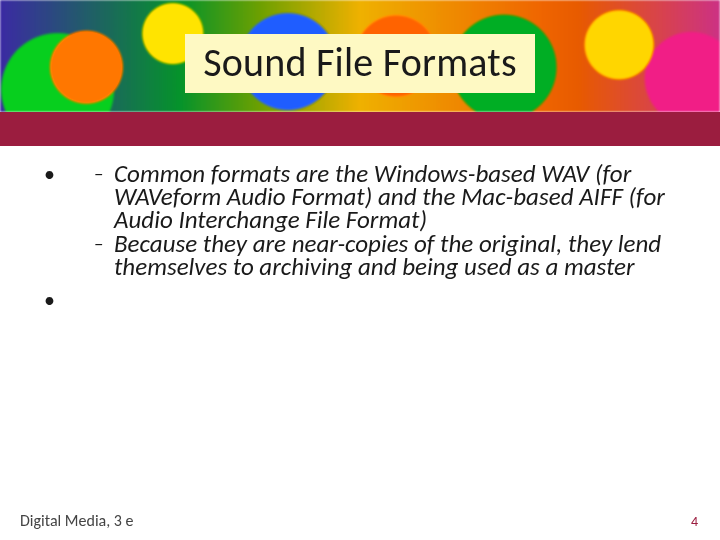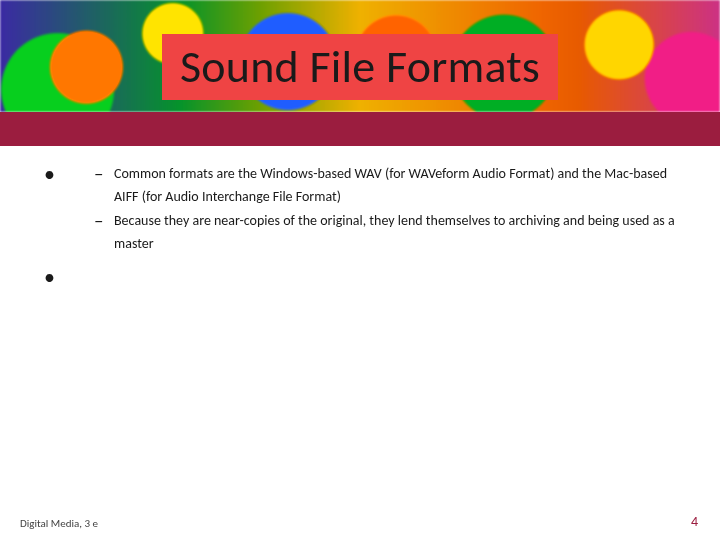--- a/index.html
+++ b/index.html
@@ -16,34 +16,34 @@
       radial-gradient(circle at 70% 60%, #1aa339 0 52px, transparent 53px),
       radial-gradient(circle at 86% 40%, #ffd400 0 34px, transparent 35px),
       radial-gradient(circle at 96% 70%, #cc2a7a 0 46px, transparent 47px),
       linear-gradient(90deg, #3a2d8a, #1d8a3a, #e0b000, #d46a00, #b13a7a);
     filter: blur(1.2px) saturate(1.3);
   }
   .title-wrap {
     position: absolute; top: 34px; left: 0; width: 720px; text-align: center;
   }
   .title {
-    display: inline-block; font-size: 46px; font-weight: 400; color: #1a1a1a;
-    background: #ef4444; padding: 4px 18px 6px; letter-spacing: 0.2px;
+    display: inline-block; font-size: 40px; font-weight: 400; color: #1a1a1a;
+    background: #fef9c3; padding: 4px 18px 6px; letter-spacing: 0.2px;
   }
   .redbar { position: absolute; top: 112px; left: 0; width: 720px; height: 34px; background: #9b1d3f; }
   .content { position: absolute; top: 152px; left: 0; width: 720px; padding: 6px 30px 0 34px; color: #1a1a1a; }
   ul.top { list-style: none; }
   ul.top > li { position: relative; padding-left: 32px; margin-bottom: 2px; }
   ul.top > li::before { content: "•"; position: absolute; left: 10px; top: 0; font-size: 22px; line-height: 26px; }
   ul.top > li > .pt { font-size: 22.5px; line-height: 26px; }
   ul.sub { list-style: none; margin: 4px 0 10px 0; }
   ul.sub > li { position: relative; padding-left: 48px; margin-bottom: 1px; }
   ul.sub > li::before { content: "–"; position: absolute; left: 28px; top: 0; font-size: 19px; line-height: 23px; }
-  ul.sub > li > .pt { font-size: 14px; line-height: 23px; }
-  .footer-left { position: absolute; left: 20px; bottom: 10px; font-size: 11px; color: #444; }
+  ul.sub > li > .pt { font-size: 25px; line-height: 23px; font-style: italic; }
+  .footer-left { position: absolute; left: 20px; bottom: 10px; font-size: 16px; color: #444; }
   .footer-right { position: absolute; right: 22px; bottom: 10px; font-size: 14px; color: #9b1d3f; }
 </style>
 </head>
 <body>
 
 <div class="slide">
   <div class="banner"></div>
   <div class="title-wrap">
     <div class="title">Sound File Formats</div>
   </div>

